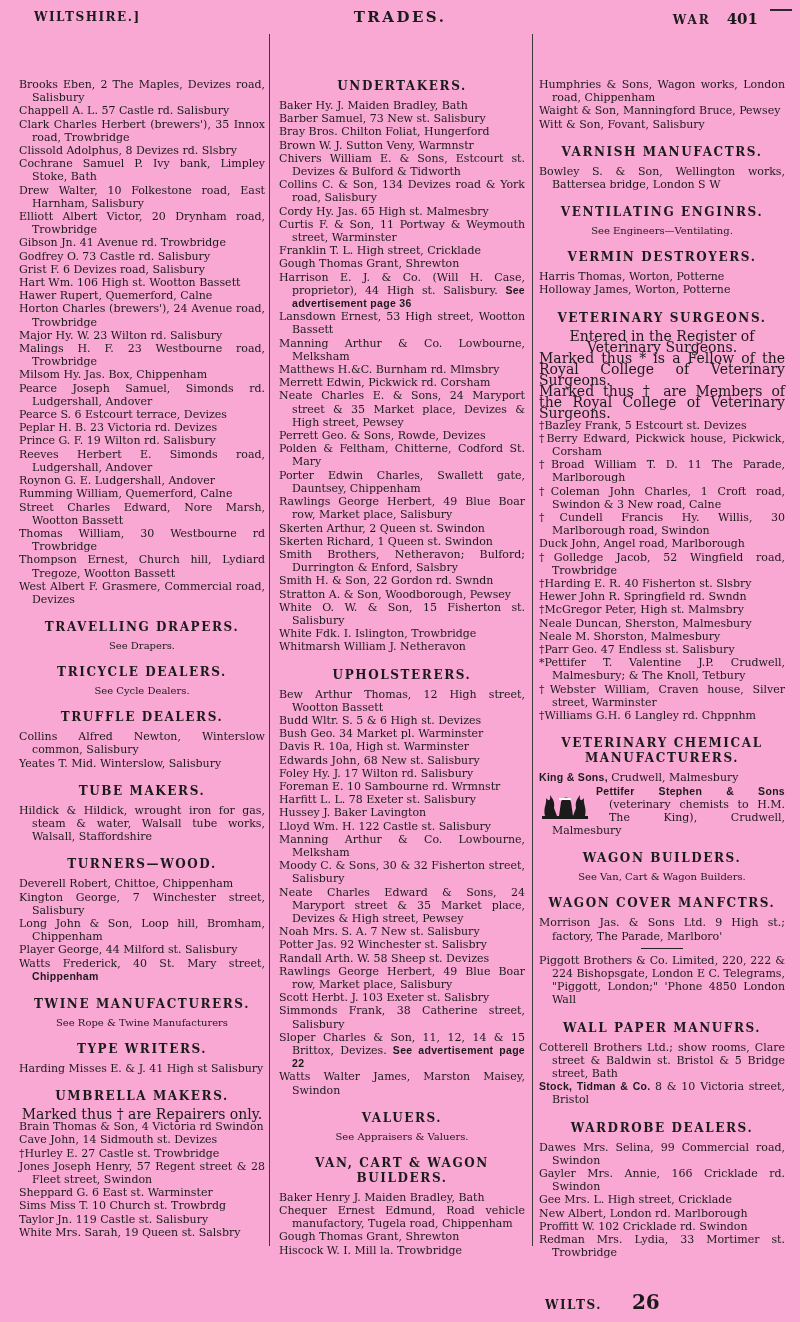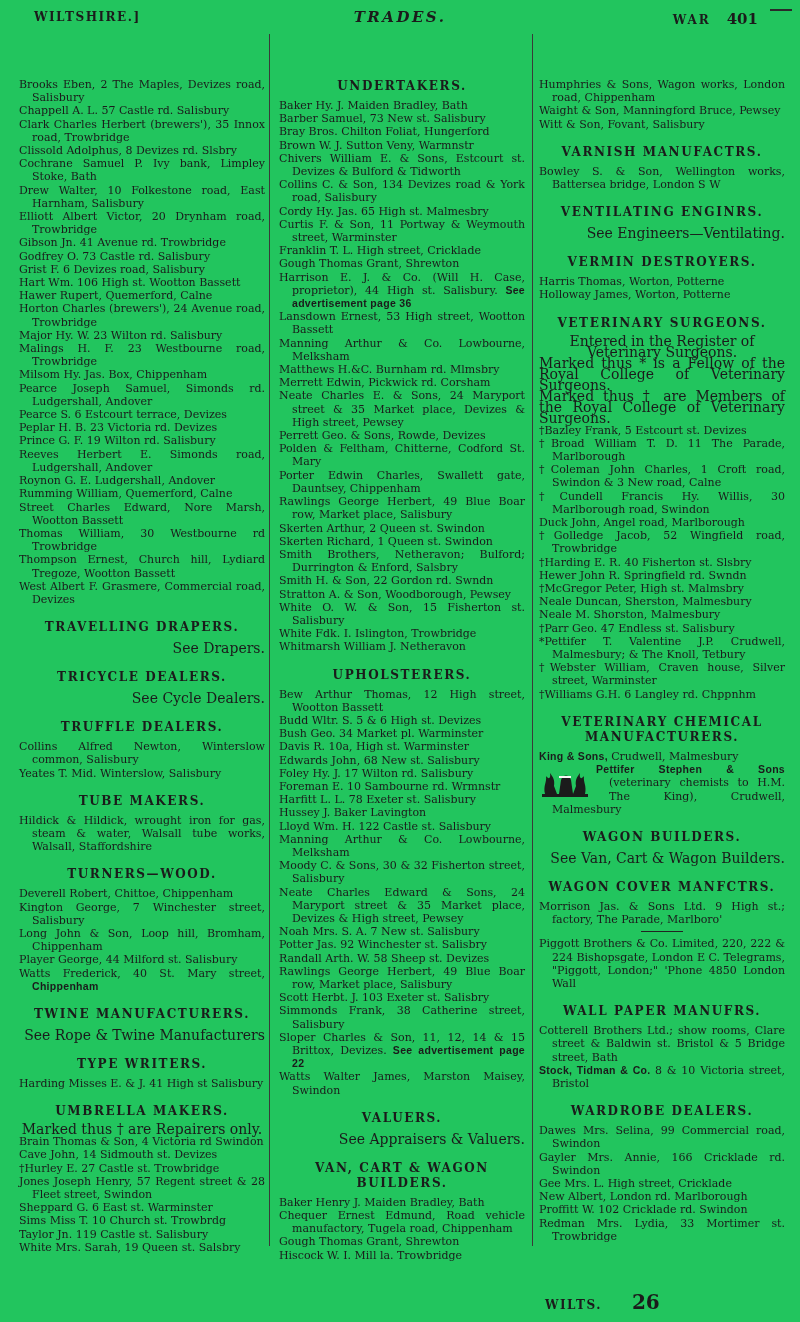--- a/index.html
+++ b/index.html
@@ -1,38 +1,38 @@
 <!DOCTYPE html>
 <html><head>
 <meta charset="utf-8">
 <style>
   html,body { margin:0; padding:0; background:#e6e6e2; }
   .page {
     position:relative; width:800px; height:1322px; margin:0 auto;
-    background:#22c55e; overflow:hidden; color:#1b1b1b;
+    background:#f9a8d4; overflow:hidden; color:#1b1b1b;
     font-family:"DejaVu Serif", serif;
   }
   .hdr-left  { position:absolute; top:10px; left:34px; font-size:12px; letter-spacing:1.5px; font-weight:bold; }
-  .hdr-center{ position:absolute; top:8px; left:0; right:0; text-align:center; font-size:15px; font-weight:bold; letter-spacing:2.5px;font-style:italic; }
+  .hdr-center{ position:absolute; top:8px; left:0; right:0; text-align:center; font-size:15px; font-weight:bold; letter-spacing:2.5px; }
   .hdr-right { position:absolute; top:10px; right:42px; font-size:12px; letter-spacing:2px; font-weight:bold; }
   .hdr-right .pageno { font-size:15px; margin-left:16px; letter-spacing:0; }
   .scan-mark { position:absolute; top:9px; right:8px; width:22px; height:2px; background:#2a2a2a; }
 
   .cols { position:absolute; top:36px; left:12px; right:8px; bottom:26px; display:flex;margin-top:40px; }
   .col  { flex:1 1 0; padding:2px 7px 0 7px; overflow:hidden; }
   .rule-v { position:absolute; top:34px; bottom:76px; width:1px; background:#3a3a38; }
   .rule-v.r1 { left:269px; }
   .rule-v.r2 { left:532px; }
 
   .section-heading {
     text-align:center; font-weight:bold; font-size:12px;
     letter-spacing:1.6px; margin:14px 0 5px 0; line-height:15px;
   }
   .col .section-heading:first-child { margin-top:1px; }
-  .see-note { text-align:right; font-size:14px; margin:1px 0 4px 0; }
+  .see-note { text-align:center; font-size:10px; margin:1px 0 4px 0; }
   .fine { font-size:14px; line-height:11px; margin:0; text-align:justify; }
   .fine.center { text-align:center; }
 
   .entry {
     font-size:11px; line-height:13.2px; margin:0;
     padding-left:13px; text-indent:-13px; text-align:justify;
   }
   .entry .b { font-family:"Liberation Sans", sans-serif; font-weight:bold; font-size:10.5px; letter-spacing:0.3px; }
   .divider { width:42px; border-top:1.5px solid #222; margin:5px auto 5px auto; }
   .crest { float:left; width:52px; height:34px; margin:3px 5px 0 0; }
@@ -183,20 +183,21 @@
         <div class="section-heading">VENTILATING ENGINRS.</div>
         <div class="see-note">See Engineers—Ventilating.</div>
         <div class="section-heading">VERMIN DESTROYERS.</div>
         <p class="entry"><span>Harris Thomas, Worton, Potterne</span></p>
         <p class="entry"><span>Holloway James, Worton, Potterne</span></p>
         <div class="section-heading">VETERINARY SURGEONS.</div>
         <div class="fine center">Entered in the Register of Veterinary Surgeons.</div>
         <div class="fine">Marked thus * is a Fellow of the Royal College of Veterinary Surgeons.</div>
         <div class="fine">Marked thus † are Members of the Royal College of Veterinary Surgeons.</div>
         <p class="entry"><span>†Bazley Frank, 5 Estcourt st. Devizes</span></p>
+        <p class="entry"><span>†Berry Edward, Pickwick house, Pickwick, Corsham</span></p>
         <p class="entry"><span>†Broad William T. D. 11 The Parade, Marlborough</span></p>
         <p class="entry"><span>†Coleman John Charles, 1 Croft road, Swindon &amp; 3 New road, Calne</span></p>
         <p class="entry"><span>†Cundell Francis Hy. Willis, 30 Marlborough road, Swindon</span></p>
         <p class="entry"><span>Duck John, Angel road, Marlborough</span></p>
         <p class="entry"><span>†Golledge Jacob, 52 Wingfield road, Trowbridge</span></p>
         <p class="entry"><span>†Harding E. R. 40 Fisherton st. Slsbry</span></p>
         <p class="entry"><span>Hewer John R. Springfield rd. Swndn</span></p>
         <p class="entry"><span>†McGregor Peter, High st. Malmsbry</span></p>
         <p class="entry"><span>Neale Duncan, Sherston, Malmesbury</span></p>
         <p class="entry"><span>Neale M. Shorston, Malmesbury</span></p>

